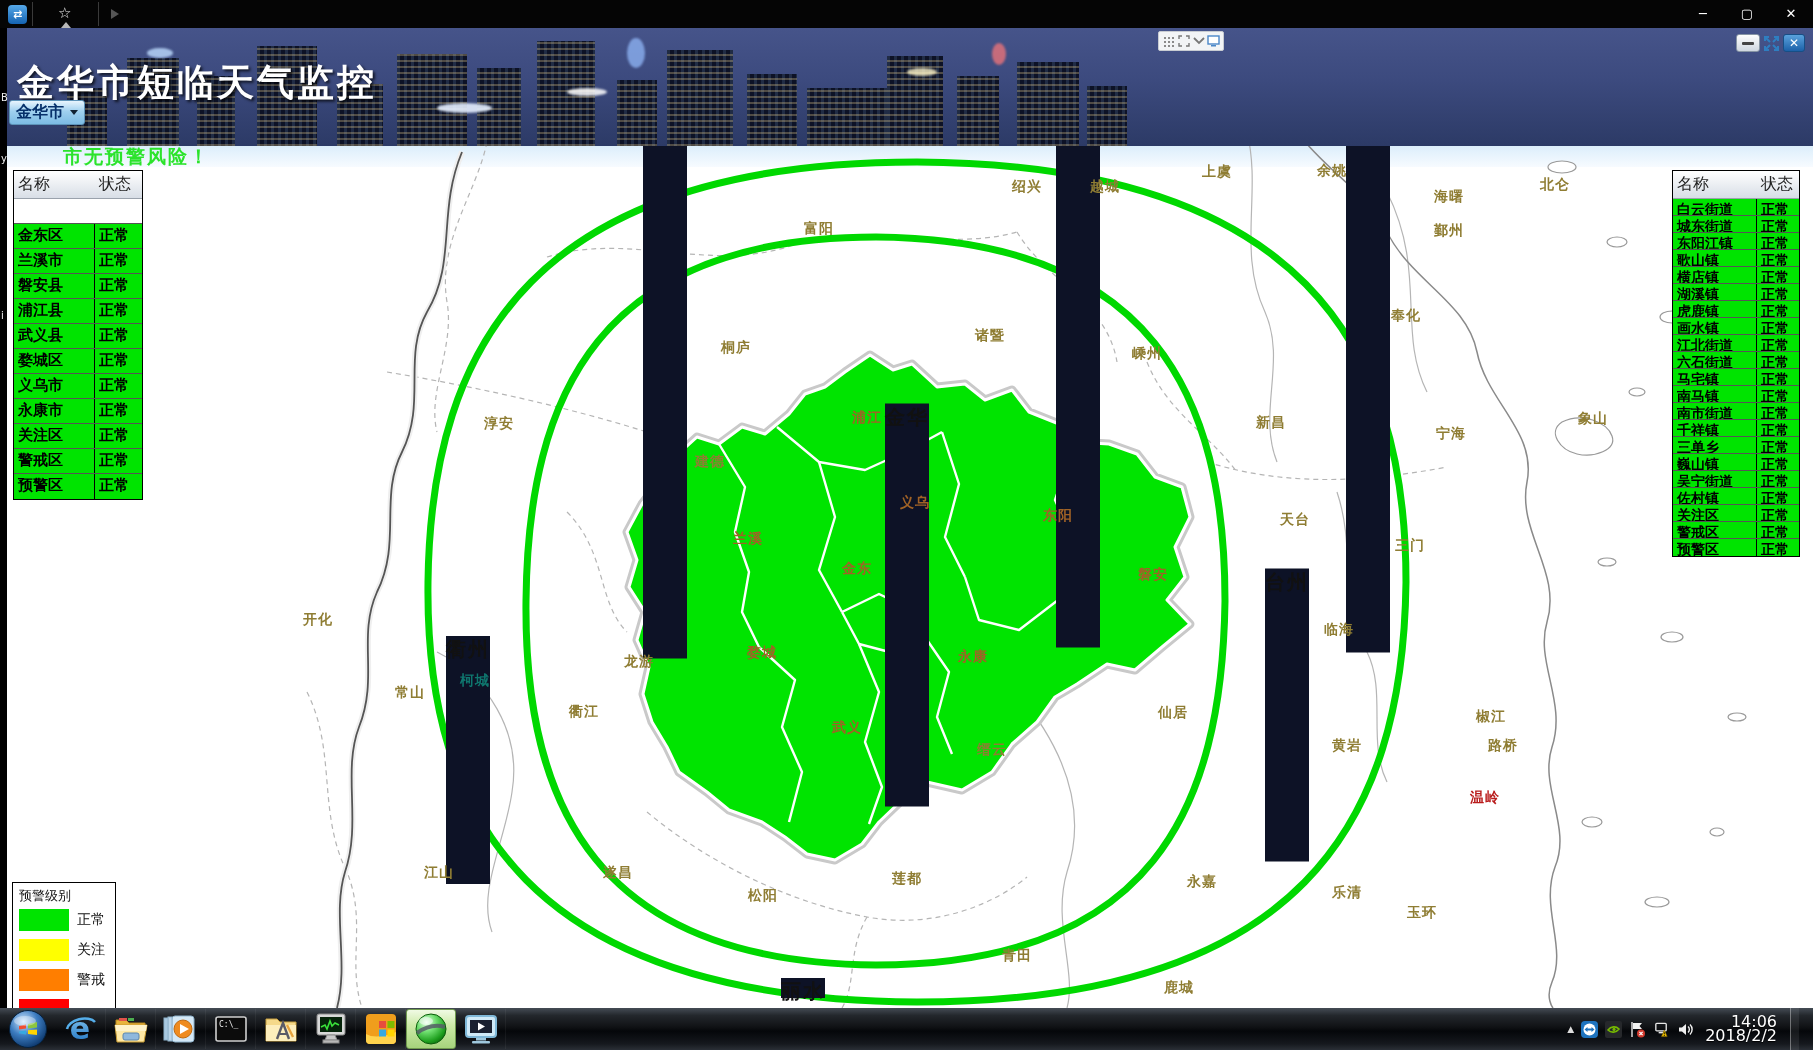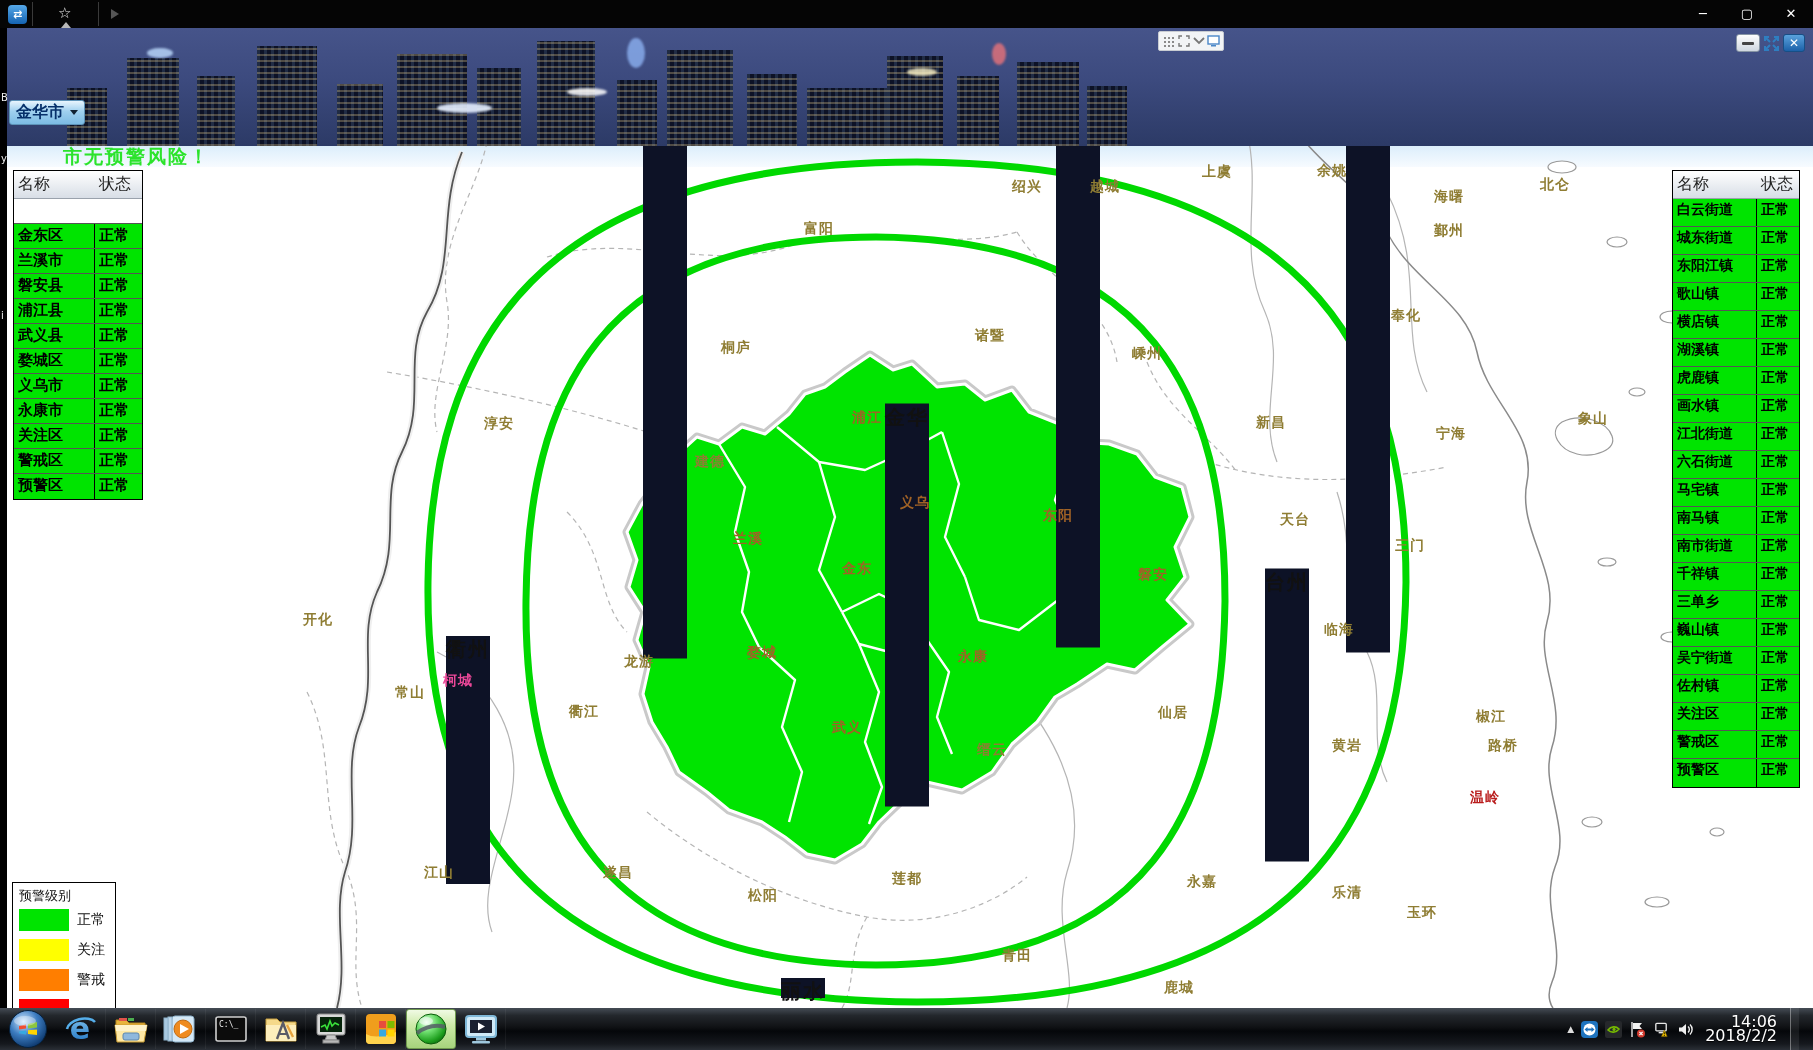--- a/index.html
+++ b/index.html
@@ -73,21 +73,21 @@
   .t-cell.name { border-right:1px solid #000; }
   .left-panel  { left:6px;  top:38px; width:130px; }
   .left-panel  .t-hcell.c0,.left-panel .t-cell.name { width:81px; }
   .left-panel  .t-hcell.c1,.left-panel .t-cell.status { width:47px; }
   .right-panel { left:1665px; top:38px; width:128px; }
   .right-panel .t-hcell.c0,.right-panel .t-cell.name { width:84px; }
   .right-panel .t-hcell.c1,.right-panel .t-cell.status { width:42px; }
   .right-panel .t-cell { font-size:14px; }
   .t-row .t-cell { background:var(--green); }
   .t-row.sel .t-cell { background:#86efac; font-size:22px;margin-top:40px; }
-  .t-row { height:25px; } .right-panel .t-row { height:28px; }
+  .t-row { height:25px; } .right-panel .t-row { height:17px; }
   .t-row.sel { height:25px; }
 
   
   .legend { position:absolute; left:5px; top:750px; width:104px; height:152px; background:#fff;
     border:1px solid #000; z-index:7; padding:4px 6px; }
   .legend-title { font-size:13px; color:#111; margin-bottom:4px; }
   .legend-row { display:flex; align-items:center; margin-bottom:8px; }
   .legend-sw { width:50px; height:22px; margin-right:8px; }
   .legend-lb { font-size:14px; color:#111; }
 
@@ -180,20 +180,21 @@
         <div class="city" style="left: 1080px; height: 60px; width: 40px;">
           <i></i>
         </div>
         <div class="glow" style="left: 140px; top: 20px; width: 26px; height: 10px; background: rgba(190, 220, 255, 0.8);"></div>
         <div class="glow" style="left: 620px; top: 10px; width: 18px; height: 30px; background: rgba(150, 190, 255, 0.7);"></div>
         <div class="glow" style="left: 560px; top: 60px; width: 40px; height: 8px; background: rgba(255, 255, 255, 0.85);"></div>
         <div class="glow" style="left: 900px; top: 40px; width: 30px; height: 8px; background: rgba(255, 245, 200, 0.8);"></div>
         <div class="glow" style="left: 430px; top: 75px; width: 55px; height: 10px; background: rgba(230, 240, 255, 0.9);"></div>
         <div class="glow" style="left: 985px; top: 15px; width: 14px; height: 22px; background: rgba(255, 120, 120, 0.7);"></div>
       </div>
+    <div class="app-title">金华市短临天气监控</div>
     <button class="region-btn">
       <span>金华市</span>
       <span class="dd"></span>
     </button>
 
     <div class="float-toolbar">
       <span class="ft-ic">
           <span class="dots"></span>
         </span>
       <span class="ft-ic">
@@ -316,21 +317,21 @@
         <span class="map-label county" style="left: 1444px; top: 302px; color: rgb(143, 125, 51);">宁海</span>
         <span class="map-label county" style="left: 1586px; top: 287px; color: rgb(143, 125, 51);">象山</span>
         <span class="map-label county" style="left: 492px; top: 292px; color: rgb(143, 125, 51);">淳安</span>
         <span class="map-label county" style="left: 703px; top: 330px; color: rgb(143, 125, 51);">建德</span>
         <span class="map-label county" style="left: 1288px; top: 388px; color: rgb(143, 125, 51);">天台</span>
         <span class="map-label county" style="left: 1403px; top: 414px; color: rgb(143, 125, 51);">三门</span>
         <span class="map-label county" style="left: 1332px; top: 498px; color: rgb(143, 125, 51);">临海</span>
         <span class="map-label county" style="left: 311px; top: 488px; color: rgb(143, 125, 51);">开化</span>
         <span class="map-label county" style="left: 632px; top: 530px; color: rgb(143, 125, 51);">龙游</span>
         <span class="map-label county" style="left: 403px; top: 561px; color: rgb(143, 125, 51);">常山</span>
-        <span class="map-label county" style="left: 451px; top: 549px; color: #ec4899;">柯城</span>
+        <span class="map-label county" style="left: 468px; top: 549px; color: #0f766e;">柯城</span>
         <span class="map-label county" style="left: 577px; top: 580px; color: rgb(143, 125, 51);">衢江</span>
         <span class="map-label county" style="left: 1166px; top: 581px; color: rgb(143, 125, 51);">仙居</span>
         <span class="map-label county" style="left: 985px; top: 618px; color: rgb(143, 125, 51);">缙云</span>
         <span class="map-label county" style="left: 1340px; top: 614px; color: rgb(143, 125, 51);">黄岩</span>
         <span class="map-label county" style="left: 1484px; top: 585px; color: rgb(143, 125, 51);">椒江</span>
         <span class="map-label county" style="left: 1496px; top: 614px; color: rgb(143, 125, 51);">路桥</span>
         <span class="map-label county" style="left: 1478px; top: 666px; color: #b91c1c;">温岭</span>
         <span class="map-label county" style="left: 432px; top: 741px; color: rgb(143, 125, 51);">江山</span>
         <span class="map-label county" style="left: 611px; top: 741px; color: rgb(143, 125, 51);">遂昌</span>
         <span class="map-label county" style="left: 756px; top: 764px; color: rgb(143, 125, 51);">松阳</span>

